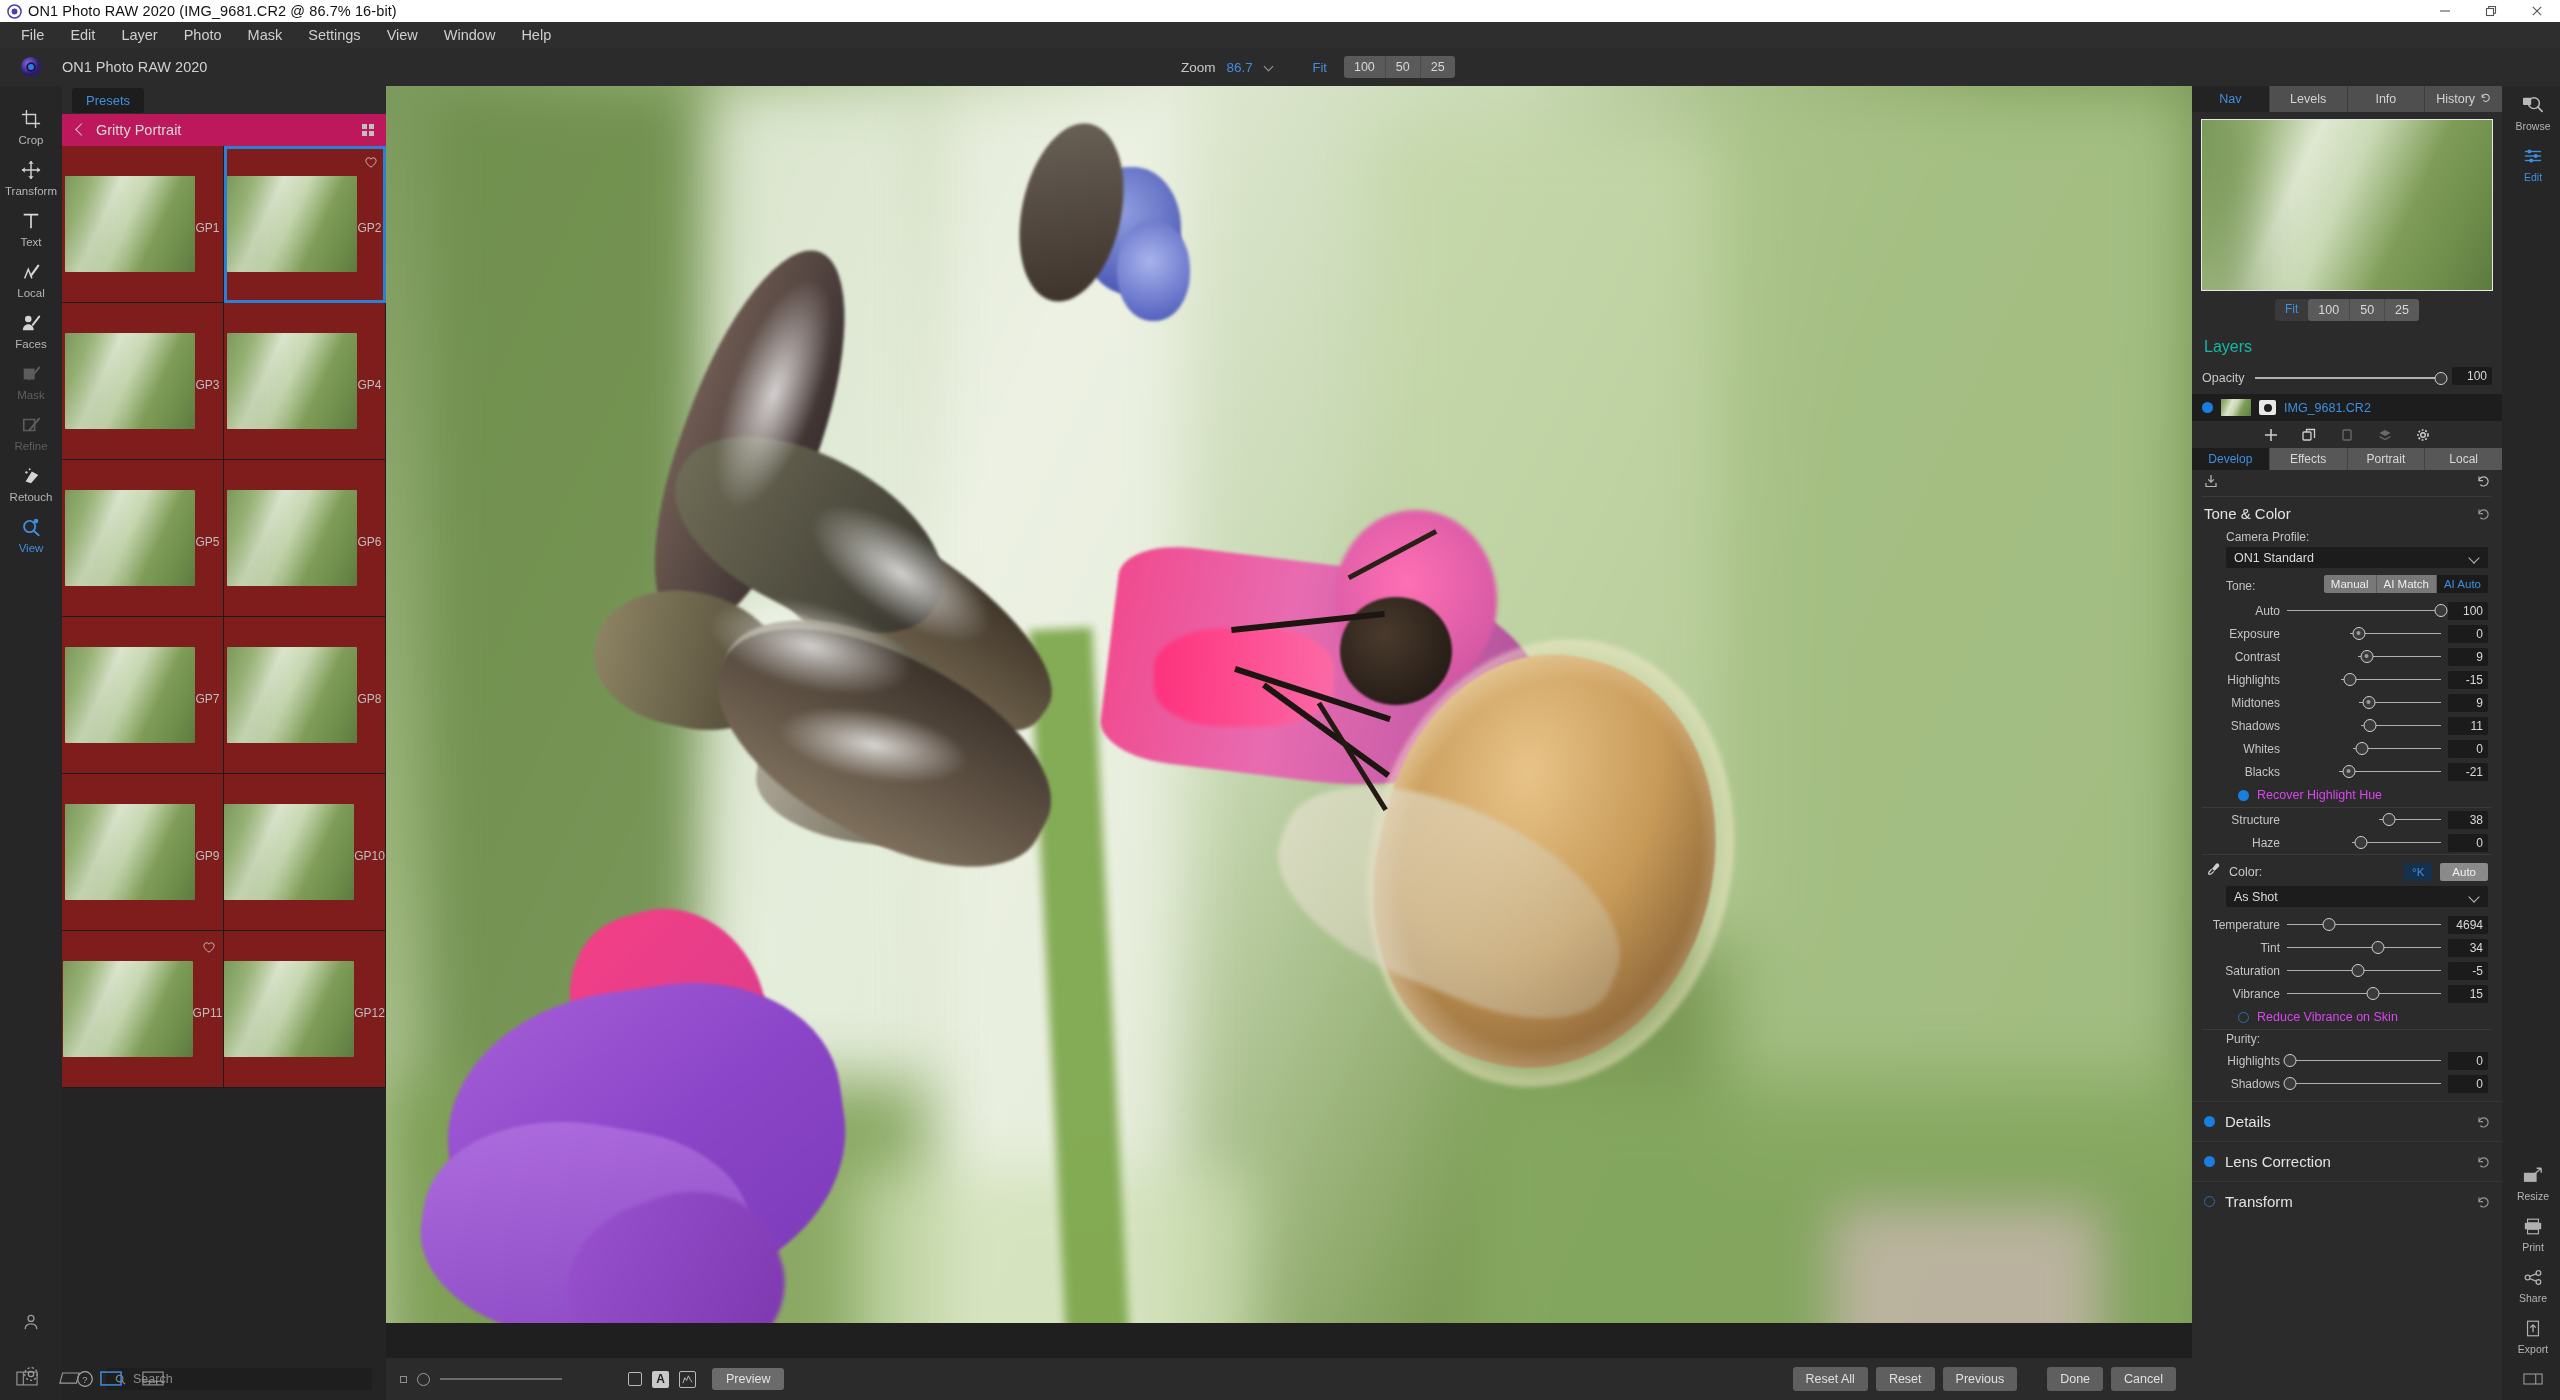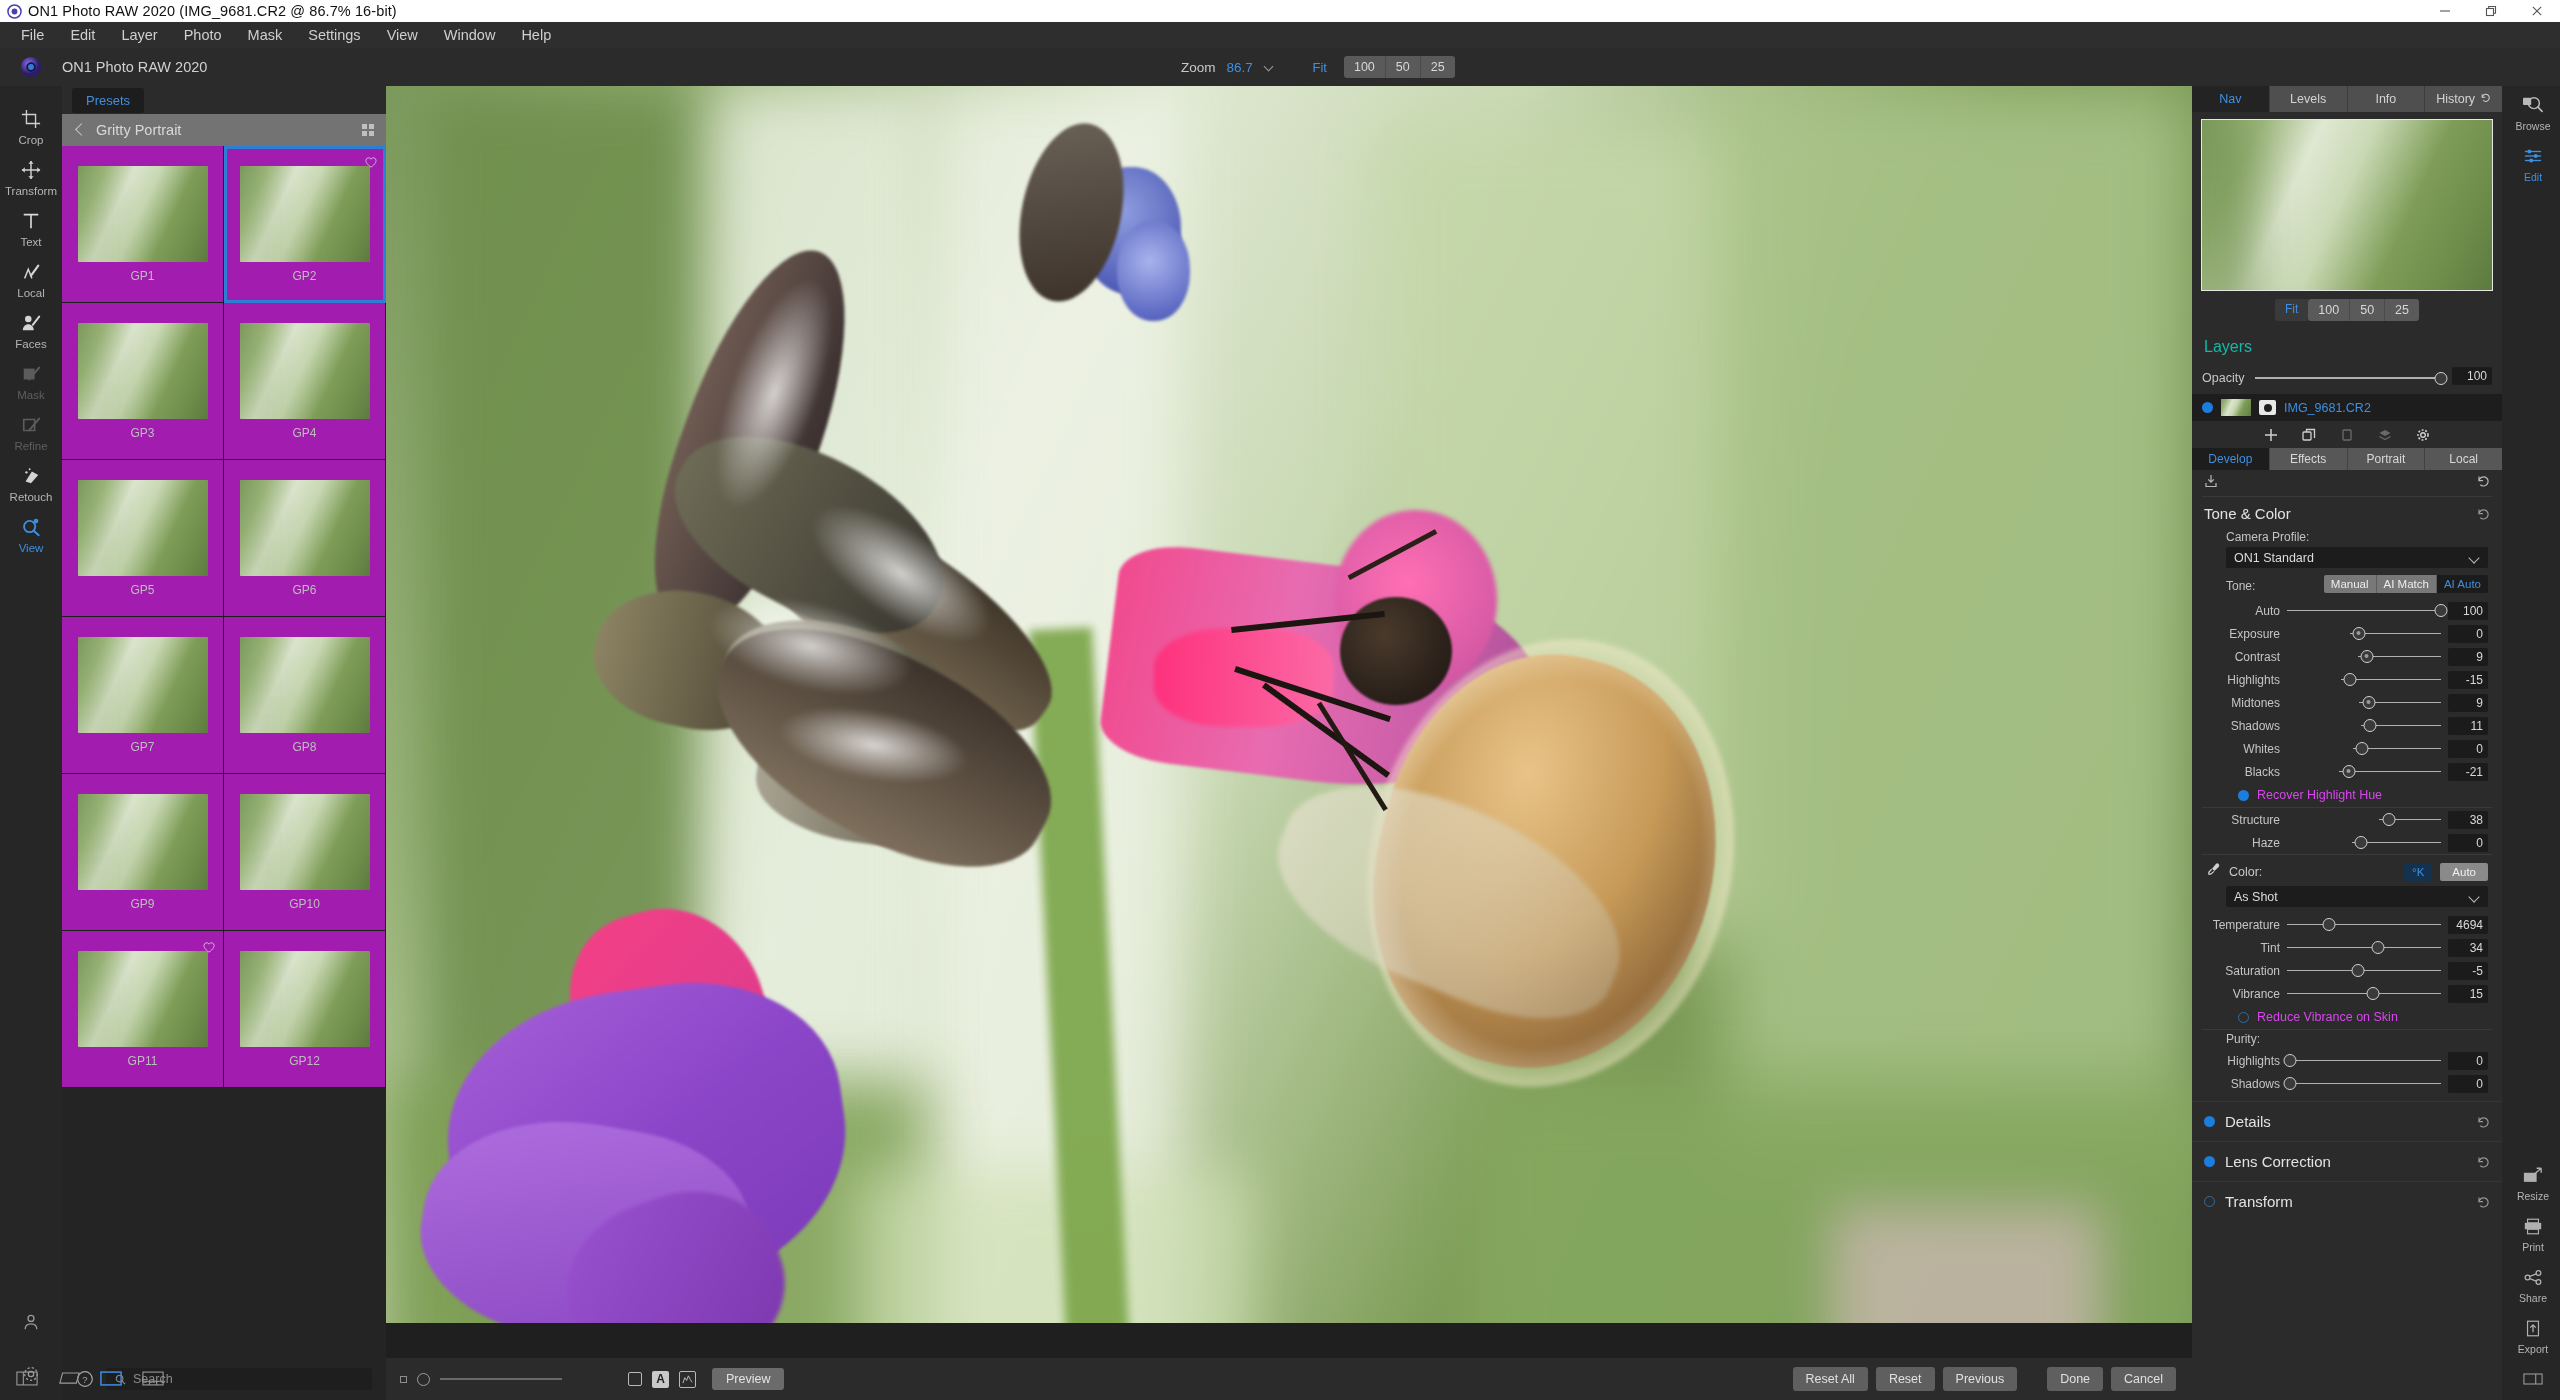--- a/index.html
+++ b/index.html
@@ -88,40 +88,40 @@
   .presets-panel {
     position: absolute; left: 62px; top: 86px; width: 324px; height: 1314px;
     background: #242424; display: flex; flex-direction: column;
   }
   .presets-tabrow { height: 28px; background:#2b2b2b; display:flex; align-items:center; padding-left: 10px; }
   .presets-tab {
     background: #1d1d1d; color:#3f8fe0; font-size:13px; padding: 5px 14px; border-radius: 3px;
   }
   .presets-head {
     height: 32px; display:flex; align-items:center; padding: 0 12px; gap: 10px;
-    background:#737373;
+    background:#be185d;
   }
   .back-chev { width:12px; height:14px; position:relative; }
   .back-chev::after {
     content:''; position:absolute; left:3px; top:2px; width:8px; height:8px;
     border-left:1.6px solid #c8c8c8; border-bottom:1.6px solid #c8c8c8;
     transform: rotate(45deg);
   }
   .presets-title { font-size: 14.5px; color: #d8d8d8; flex:1; }
   .grid-ico { display:grid; grid-template-columns: 5px 5px; grid-template-rows: 5px 5px; gap: 2.5px; }
   .grid-ico i { background:#c0c0c0; display:block; }
   .presets-grid {
     flex: 1; display: grid; grid-template-columns: 1fr 1fr;
     grid-auto-rows: 157px; gap: 0; align-content: start; overflow: hidden;
     background: #242424;
   }
   .preset-cell {
     border-right: 1px solid #1c1c1c; border-bottom: 1px solid #1c1c1c;
-    display:flex; flex-direction: column; align-items:center; justify-content:center;
-    position: relative; background:#a21caf;
+    display:flex; flex-direction: row; align-items:center; justify-content:center;
+    position: relative; background:#7f1d1d;
   }
   .preset-cell.selected { outline: 3px solid #2b7fd4; outline-offset: -3px; }
   .preset-thumb {
     width: 130px; height: 96px; position: relative; overflow:hidden; border-radius: 1px;
     background: linear-gradient(170deg,#b8cdb0 0%,#8fae72 28%,#5d7c45 55%,#89a76b 100%);
   }
   .preset-label { font-size: 12px; color: #bdbdbd; margin-top: 7px; }
   .fav-heart { position:absolute; right: 8px; top: 8px; opacity:.85; }
   .presets-footer { height: 42px; display:flex; align-items:center; gap: 12px; padding: 0 14px; }
   .search-box {

